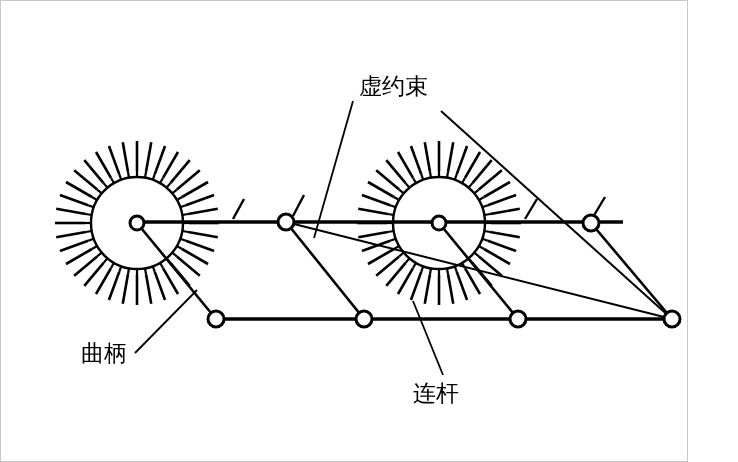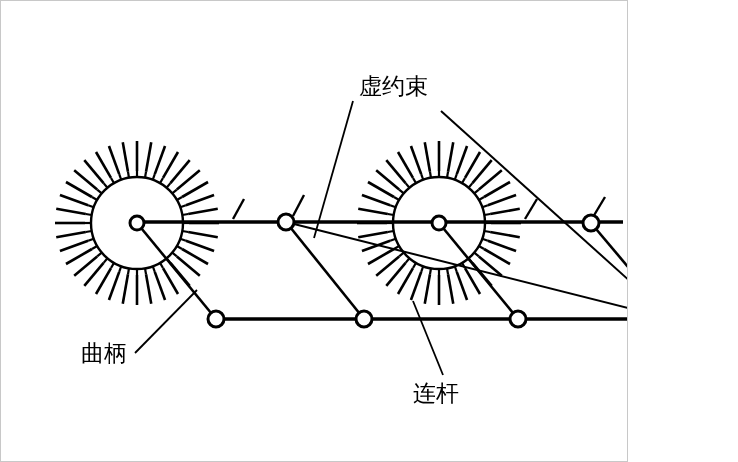--- a/index.html
+++ b/index.html
@@ -6,21 +6,21 @@
   html, body {
     margin: 0;
     padding: 0;
     background: #ffffff;
   }
   body {
     font-family: "DejaVu Sans", sans-serif;
   }
   #figure-root {
     position: relative;
-    width: 628px;
+    width: 688px;
     height: 462px;
     background: #f97316;
     border: 1px solid #c8c8c8;
     box-sizing: border-box;
     overflow: hidden;
   }
   #diagram-svg {
     position: absolute;
     left: 0;
     top: 0;

